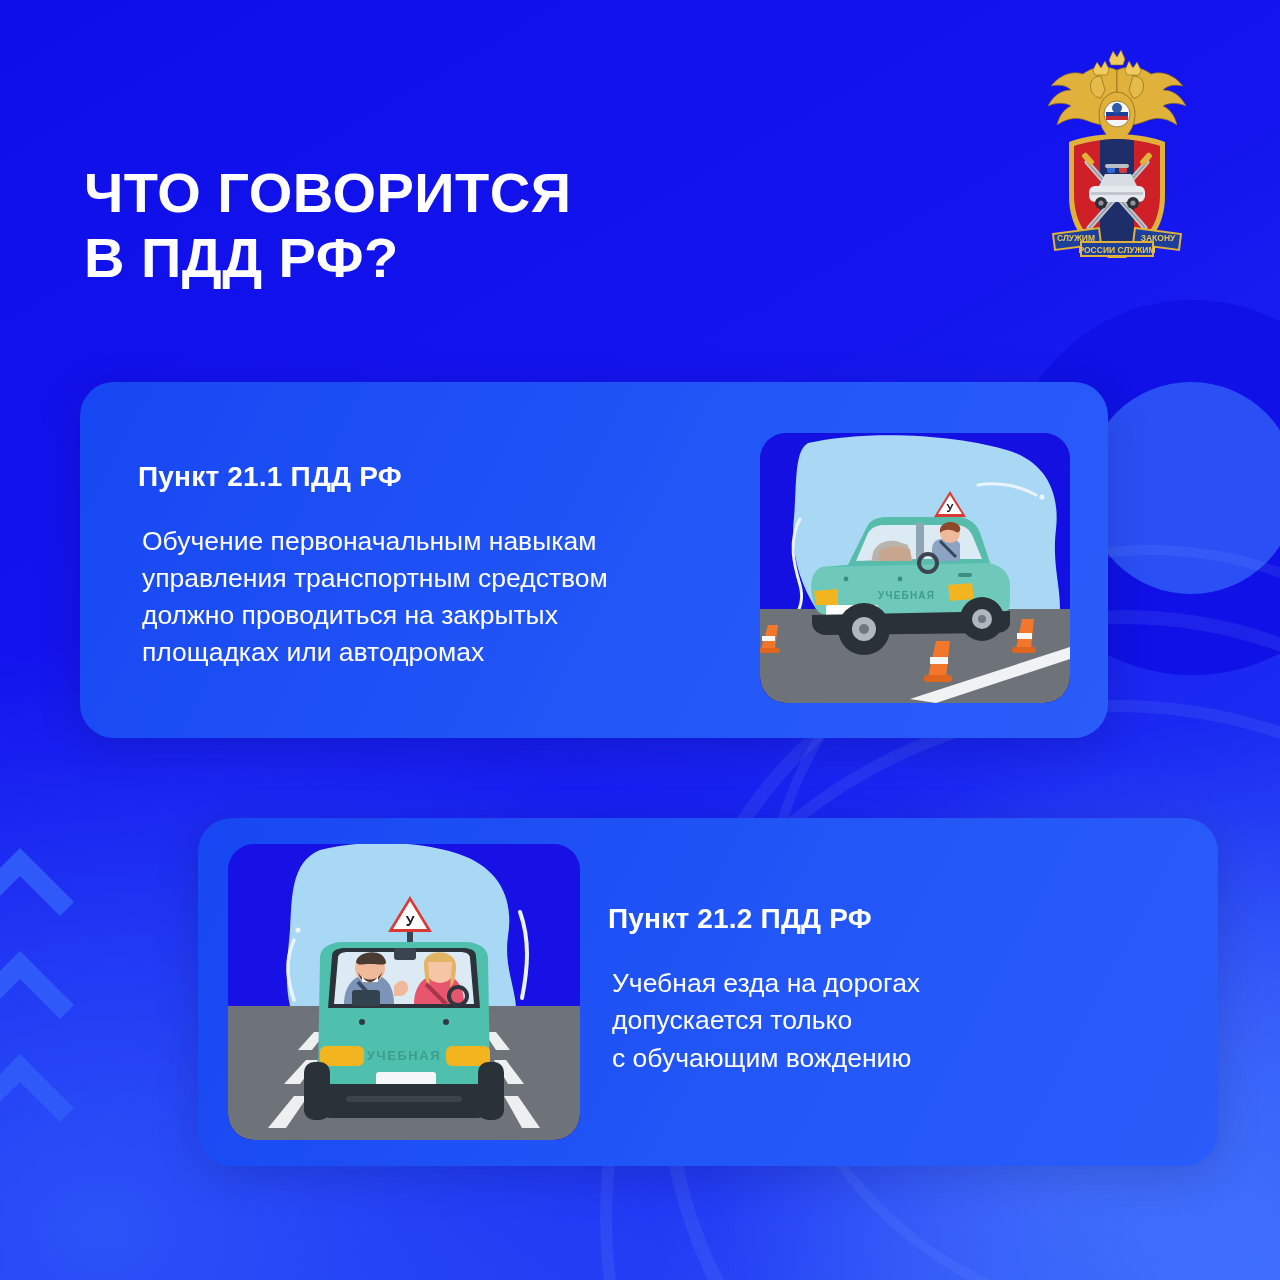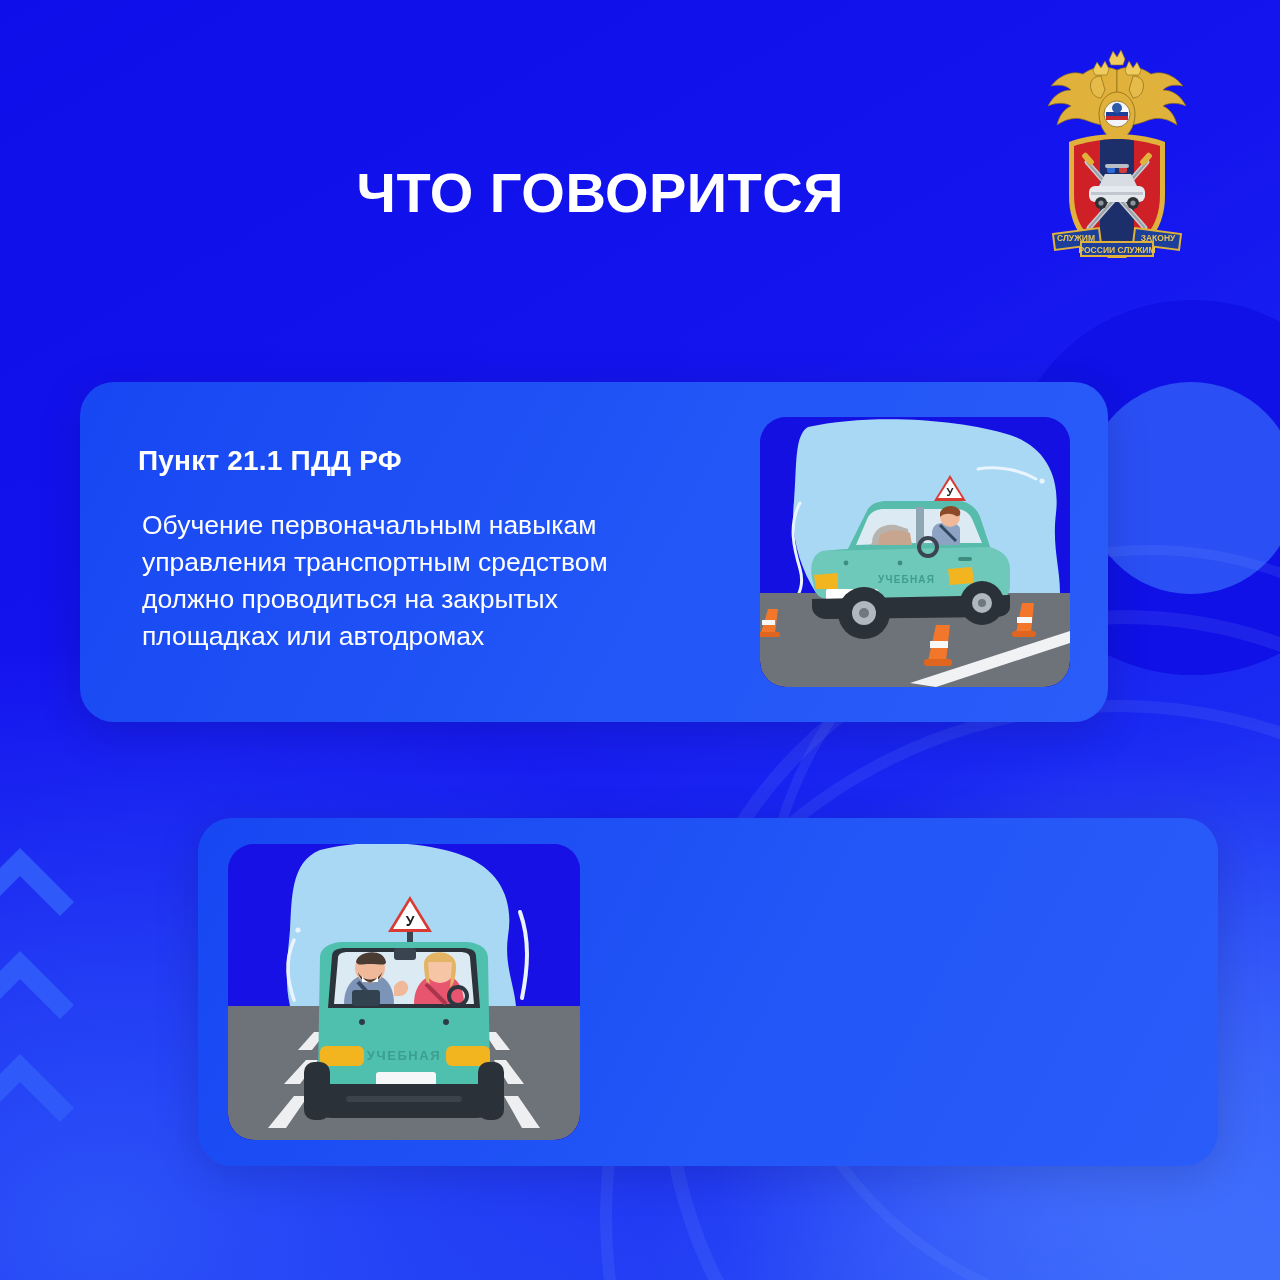--- a/index.html
+++ b/index.html
@@ -44,36 +44,36 @@
   }
   .chev svg{display:block;}
   .chev-1{top:0;left:0;}
   .chev-2{top:103px;left:0;}
   .chev-3{top:206px;left:0;}
 
   
   .title{
     position:absolute;left:84px;top:122px;width:760px;
     color:#ffffff;font-weight:800;font-size:56px;line-height:1.17;
-    letter-spacing:.5px;text-transform:uppercase;text-align:right;
+    letter-spacing:.5px;text-transform:uppercase;
   }
   .title .l2{display:block;}
 
   
   .emblem{position:absolute;left:1031px;top:46px;width:172px;height:212px;}
   .emblem svg{display:block;width:100%;height:100%;}
 
   
   .card{
     position:absolute;border-radius:34px;
     background:linear-gradient(118deg,#1747f2 0%,#2256f7 55%,#2a5cf9 100%);
     box-shadow:0 10px 44px rgba(0,0,40,.16);
     display:flex;align-items:center;
   }
-  #card1{left:80px;top:382px;width:970px;height:340px;padding:0 28px 0 30px;}
+  #card1{left:80px;top:382px;width:970px;height:340px;padding:16px 28px 0 30px;}
   #card2{left:198px;top:818px;width:962px;height:348px;padding:0 30px 0 28px;}
 
   .card-text{flex:0 0 auto;}
   #card1 .card-text{width:616px;padding-left:28px;}
   #card2 .card-text{width:500px;padding-left:14px;}
 
   .card-title{
     color:#ffffff;font-size:28px;font-weight:800;letter-spacing:.2px;margin:0 0 30px 0;
   }
   .card-body{
@@ -115,20 +115,21 @@
       <div class="chev chev-3">
         <svg viewBox="0 0 118 118">
             <path d="M6 74 L58 22 L112 76 L98 90 L58 50 L20 88 Z" fill="#2F59F8"></path>
           </svg>
       </div>
     </div>
   </div>
 
   <h1 class="title">
     <span>ЧТО ГОВОРИТСЯ</span>
+    <span class="l2">В ПДД РФ?</span>
   </h1>
 
   <div class="emblem">
     <svg viewBox="0 0 172 212" xmlns="http://www.w3.org/2000/svg">
 
       <g fill="#E0B23B" stroke="#8a6a18" stroke-width="0.7">
         <path d="M86 24 C72 18 60 22 52 28 C40 24 28 30 20 40 C30 38 36 40 40 44
                  C30 44 22 50 17 60 C27 56 35 57 40 60 C33 63 28 70 26 79
                  C36 72 46 71 54 74 C62 77 70 80 86 80 Z"></path>
         <path d="M86 24 C100 18 112 22 120 28 C132 24 144 30 152 40 C142 38 136 40 132 44
@@ -367,15 +368,21 @@
 
           <path d="M86 240 L266 240 L266 262 C266 270 258 274 248 274 L104 274 C94 274 86 270 86 262 Z" fill="#2B3138"></path>
           <rect x="118" y="252" width="116" height="6" rx="3" fill="#3C434B"></rect>
 
           <rect x="76" y="218" width="26" height="58" rx="10" fill="#2B3138"></rect>
           <rect x="250" y="218" width="26" height="58" rx="10" fill="#2B3138"></rect>
         </g>
       </svg>
     </div>
 
+    <div class="card-text">
+      <div class="card-title">Пункт 21.2 ПДД РФ</div>
+      <p class="card-body">Учебная езда на дорогах
+допускается только
+с обучающим вождению</p>
+    </div>
   </div>
 
 </div>
 
 </body></html>

